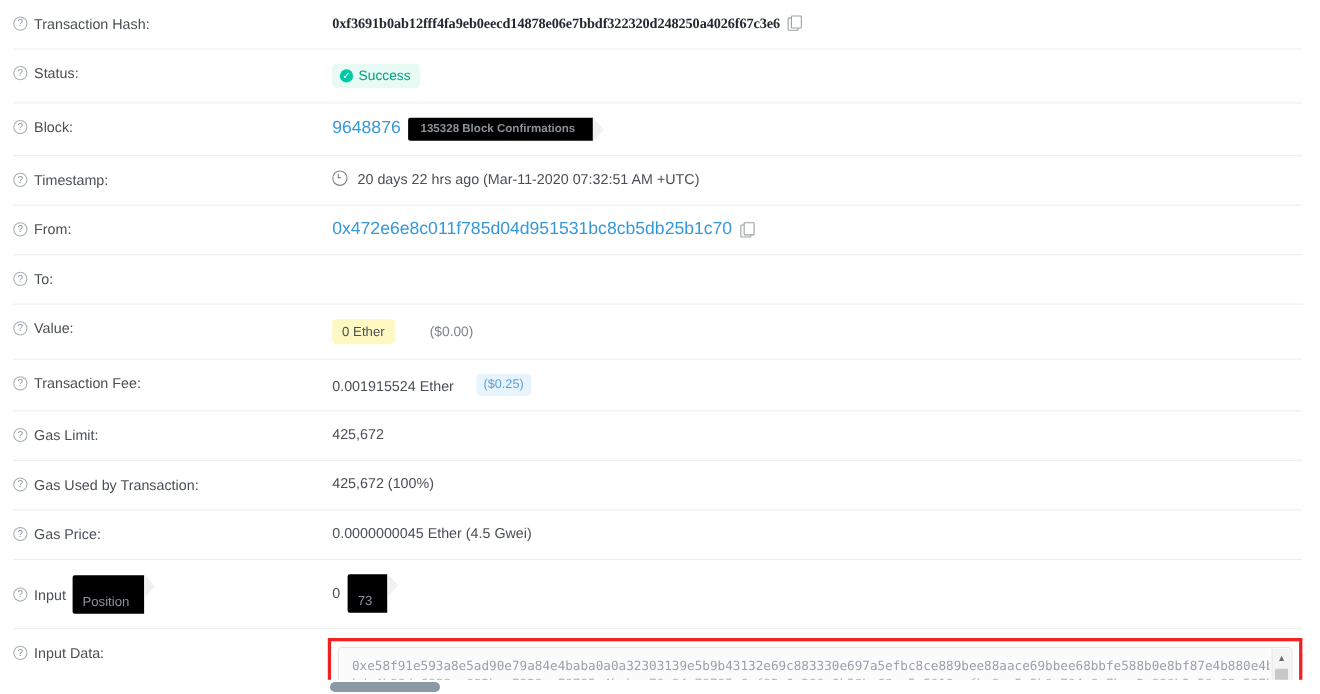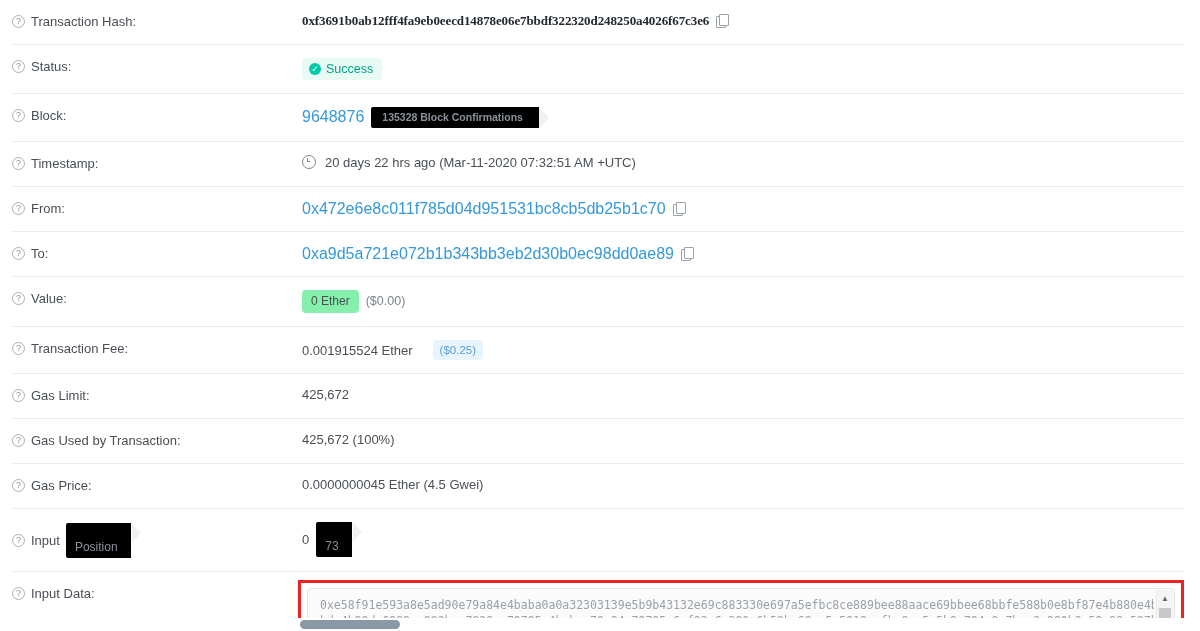--- a/index.html
+++ b/index.html
@@ -151,39 +151,39 @@
     padding: 18px 13px 5px 9px;
     font-weight: normal;
   }
   .chip-arrow.small::after {
     border-top-width: 10px;
     border-bottom-width: 10px;
     border-left-width: 9px;
   }
   .chip-box {
     display: inline-block;
-    background: #86efac;
+    background: #fef9c3;
     color: #4a4f55;
     font-size: 12px;
     padding: 5px 9px;
     border-radius: 4px;
     line-height: 1.1;
   }
   .chip-usd {
     display: inline-block;
     background: #e8f4fd;
     color: #5a9fd4;
     font-size: 11.5px;
     padding: 4px 7px;
     border-radius: 4px;
     line-height: 1.1;
     margin-left: 13px;
   }
   .plain-val { font-size: 13px; color: #4a4f55; }
-  .muted-val { font-size: 12.5px; color: #7c838b; }
+  .muted-val { font-size: 12.5px; color: #7c838b; margin-left: 25px; }
   .clock-icon {
     display: inline-block;
     width: 12px; height: 12px;
     border: 1px solid #7c838b;
     border-radius: 50%;
     position: relative;
     flex: 0 0 12px;
     margin-right: 2px;
   }
   .clock-icon::before {
@@ -345,24 +345,20 @@
       <div class="value-col">
         <a class="link">0x472e6e8c011f785d04d951531bc8cb5db25b1c70</a>
         <span class="copy-icon"></span>
       </div>
     </div>
 
     <div class="row">
       <div class="label-col">
         <span class="help-icon">?</span>
         <span>To:</span>
-      </div>
-      <div class="value-col">
-        <a class="link">0xa9d5a721e072b1b343bb3eb2d30b0ec98dd0ae89</a>
-        <span class="copy-icon"></span>
       </div>
     </div>
 
     <div class="row">
       <div class="label-col">
         <span class="help-icon">?</span>
         <span>Value:</span>
       </div>
       <div class="value-col">
         <span class="chip-box">0 Ether</span>

